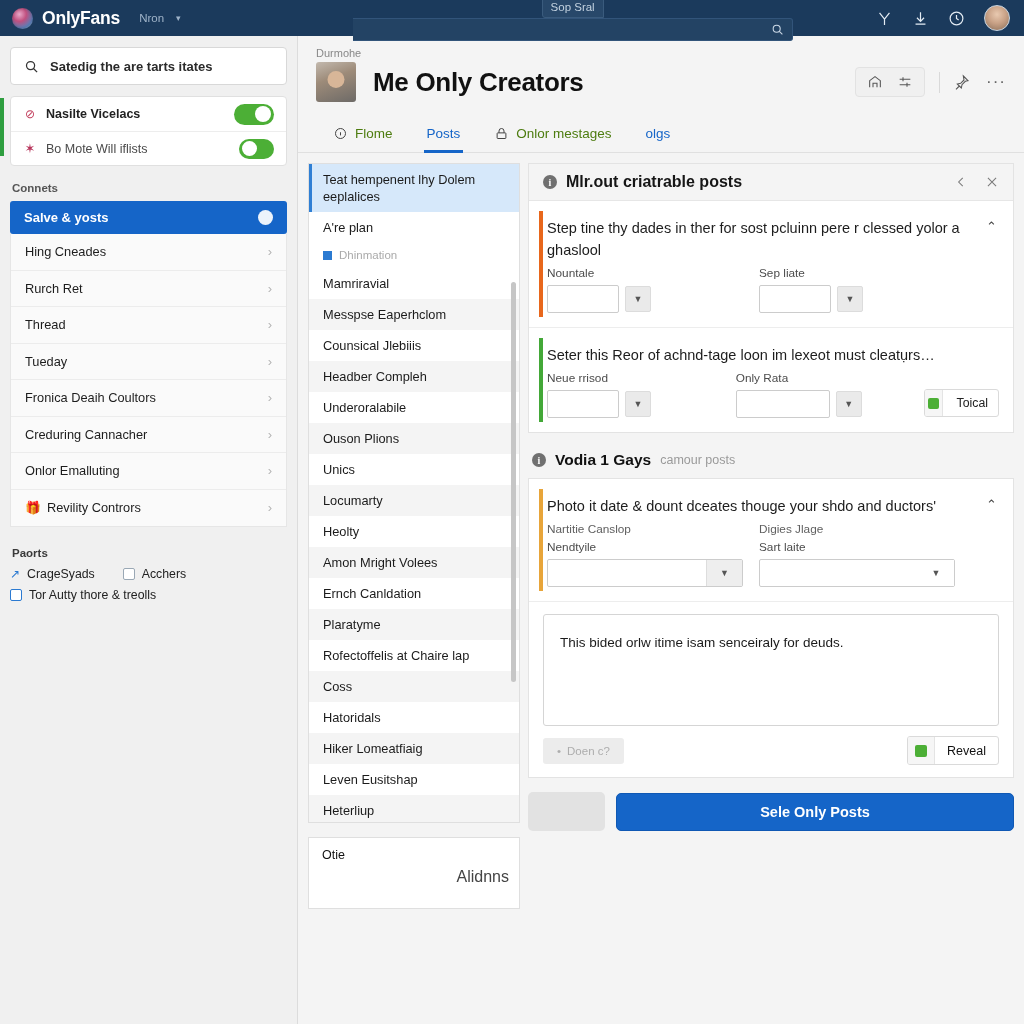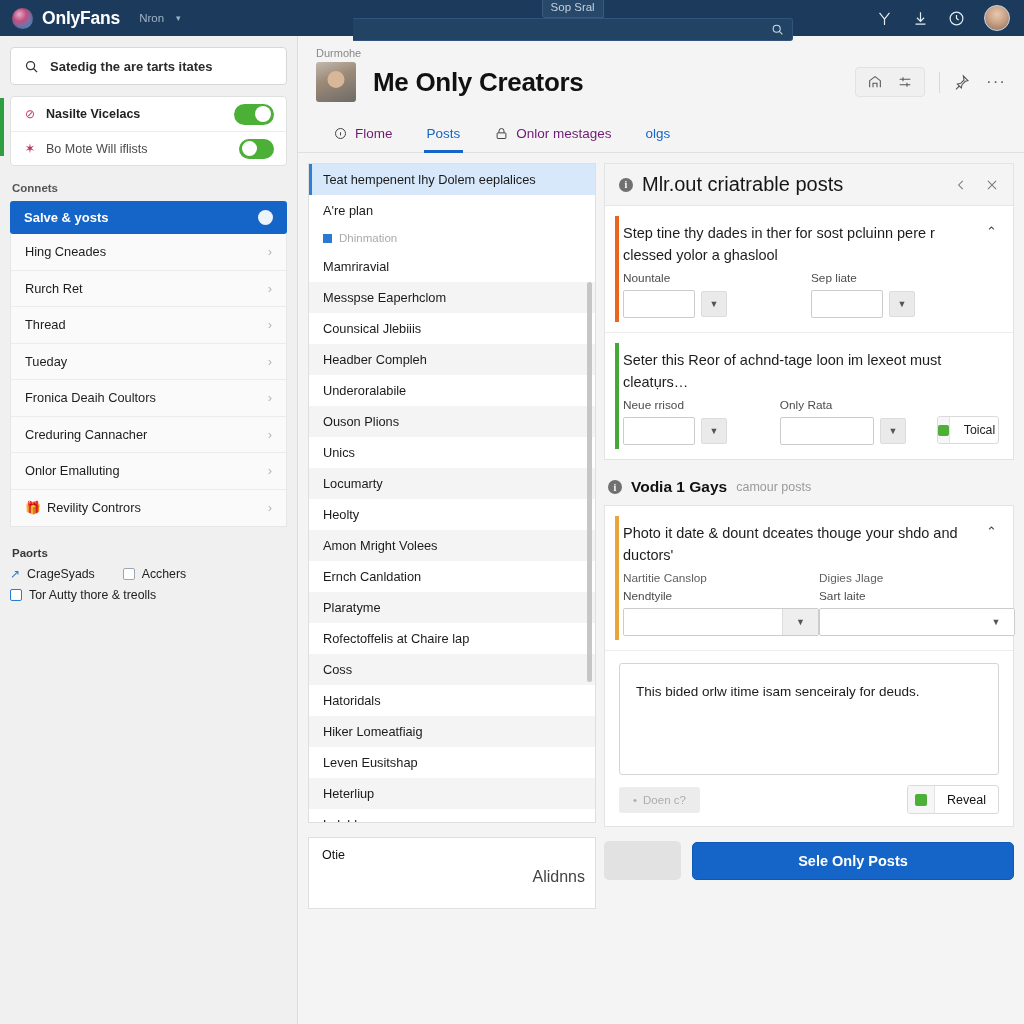--- a/index.html
+++ b/index.html
@@ -126,34 +126,34 @@
     align-items: center; gap: 14px; padding: 6px 11px;
   }
   .tool-group svg, .head-tools > svg { width: 16px; height: 16px; stroke: #555; fill: none; stroke-width: 1.6; }
   .vdiv { width: 1px; height: 21px; background: #d9d9d9; margin: 0 14px; }
   .dots { color: #666; font-size: 17px; letter-spacing: 1px; margin-left: 16px; line-height: 10px; }
 
   .tabs { display: flex; align-items: flex-end; gap: 0; padding: 0 18px; margin-top: 17px;
           border-bottom: 1px solid #e0e0e0; }
   .tab {
     display: flex; align-items: center; gap: 7px; padding: 7px 17px 11px 17px;
-    font-size: 13.5px; color: #701a75; position: relative; white-space: nowrap;
+    font-size: 13.5px; color: #4d7c0f; position: relative; white-space: nowrap;
   }
   .tab.active { color: #1565c8; }
   .tab.active::after {
     content: ''; position: absolute; left: 14px; right: 14px; bottom: -1px; height: 3px; background: #1565c8;
   }
   .tab.blue { color: #1565c8; }
   .tab svg { width: 15px; height: 15px; stroke: #444; fill: none; stroke-width: 1.6; }
 
   .panes { flex: 1; display: flex; gap: 0; padding: 10px 10px 0 10px; min-height: 0; }
 
   
   .listpane {
-    width: 288px; flex: 0 0 244px; background: #fff; border: 1px solid #dfdfdf;
+    width: 212px; flex: 0 0 244px; background: #fff; border: 1px solid #dfdfdf;
     margin-left: 0; display: flex; flex-direction: column; height: 660px; position: relative;
   }
   .list-scroll { flex: 1; overflow: hidden; position: relative; }
   .li {
     padding: 7px 14px; font-size: 12.8px; color: #1b1b1b; line-height: 17px;
   }
   .li.zebra { background: #f4f4f4; }
   .li.sel { background: #d6e8fa; border-left: 3px solid #2f7fd4; padding-left: 11px; }
   .li.group { color: #aaa; font-size: 11.5px; display: flex; align-items: center; gap: 7px; padding: 4px 14px; }
   .li.group .sq { width: 9px; height: 9px; background: #2b7ad1; flex: 0 0 9px; }
@@ -172,21 +172,21 @@
   .card { background: #fff; border: 1px solid #e3e3e3; }
   .card-head {
     background: #f4f4f4; border-bottom: 1px solid #e6e6e6; display: flex; align-items: center;
     gap: 9px; padding: 9px 14px;
   }
   .info-dot {
     width: 14px; height: 14px; border-radius: 50%; background: #707070; color: #fff;
     font-size: 10px; font-weight: bold; display: flex; align-items: center; justify-content: center;
     flex: 0 0 14px; font-family: "Liberation Serif", serif;
   }
-  .card-head .ct { font-size: 20px; font-weight: normal; color: #161616; }
+  .card-head .ct { font-size: 16px; font-weight: bold; color: #161616; }
   .head-right { margin-left: auto; display: flex; align-items: center; gap: 17px; }
   .head-right svg { width: 14px; height: 14px; stroke: #7a7a7a; fill: none; stroke-width: 1.8; }
 
   .section { position: relative; padding: 16px 14px 14px 18px; border-bottom: 1px solid #ededed; }
   .section:last-child { border-bottom: none; }
   .bar { position: absolute; left: 10px; top: 10px; bottom: 10px; width: 4px; }
   .bar.orange { background: #e8671c; }
   .bar.green  { background: #43a838; }
   .bar.amber  { background: #e8a53a; }
   .sec-title {

